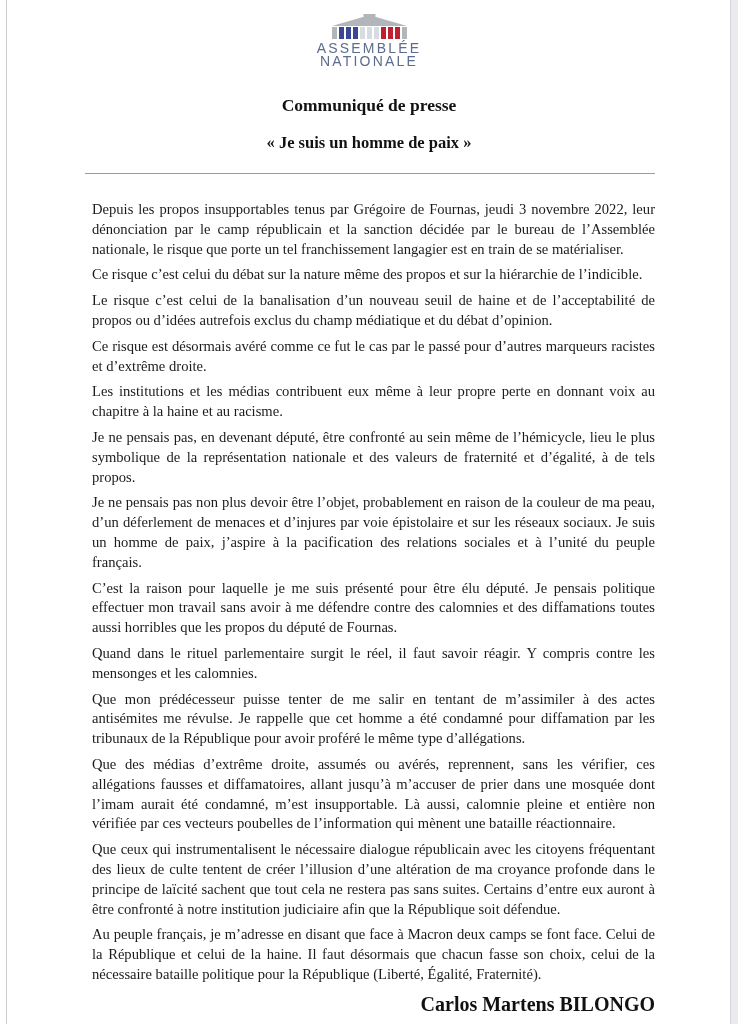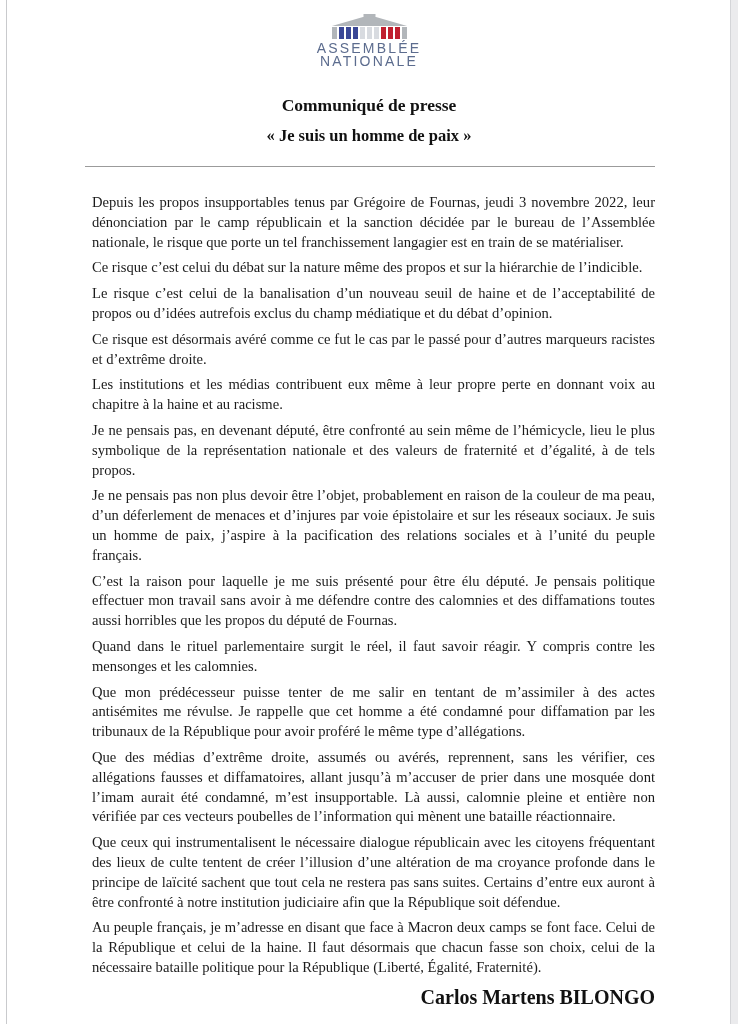--- a/index.html
+++ b/index.html
@@ -42,21 +42,21 @@
     font-size: 17.5px;
     line-height: 20px;
     margin-top: 27px;
     color: #111;
   }
   .subtitle {
     text-align: center;
     font-weight: bold;
     font-size: 16.5px;
     line-height: 19px;
-    margin-top: 11px;
+    margin-top: 18px;
     color: #111;
   }
   .divider {
     margin: 21px 83px 0 85px;
     border: none;
     border-top: 1px solid #9b9b9b;
     height: 0;
   }
   .content {
     margin: 26px 83px 0 92px;

